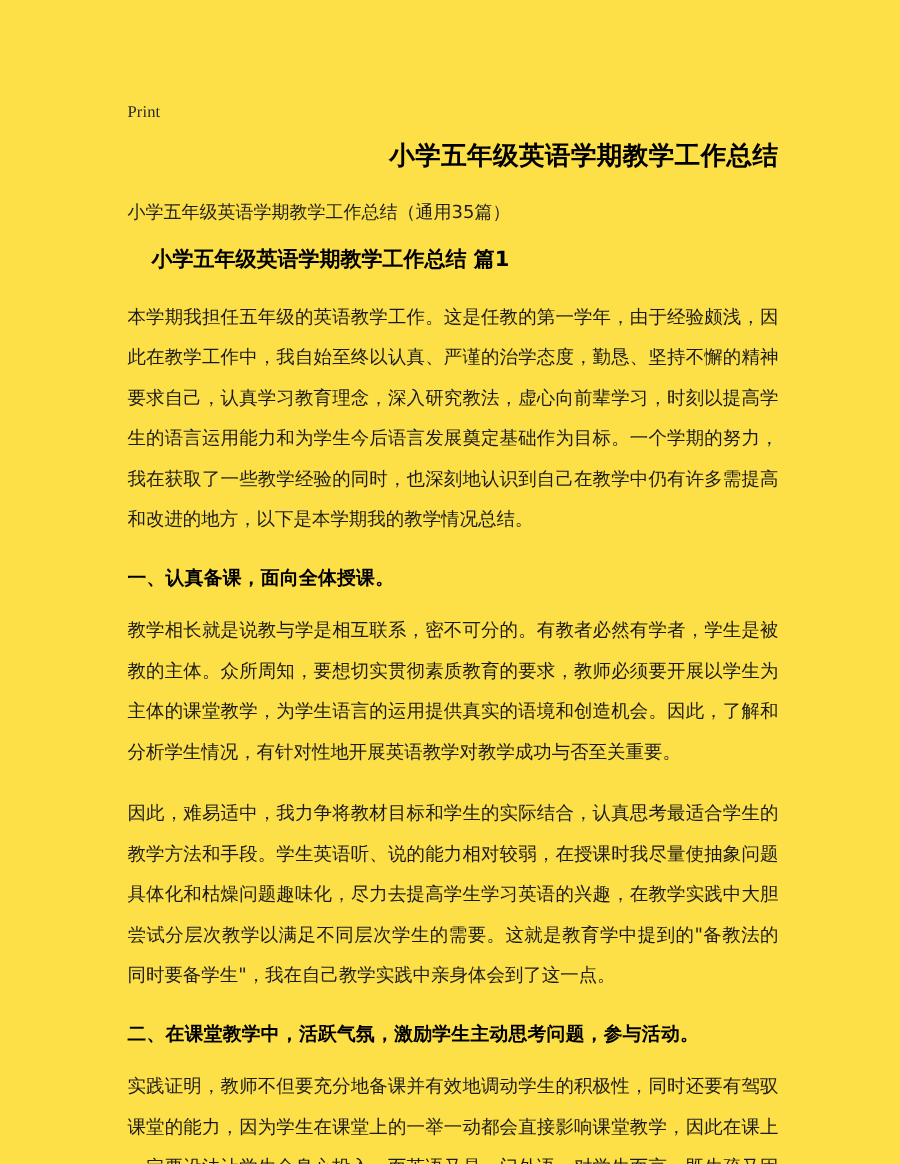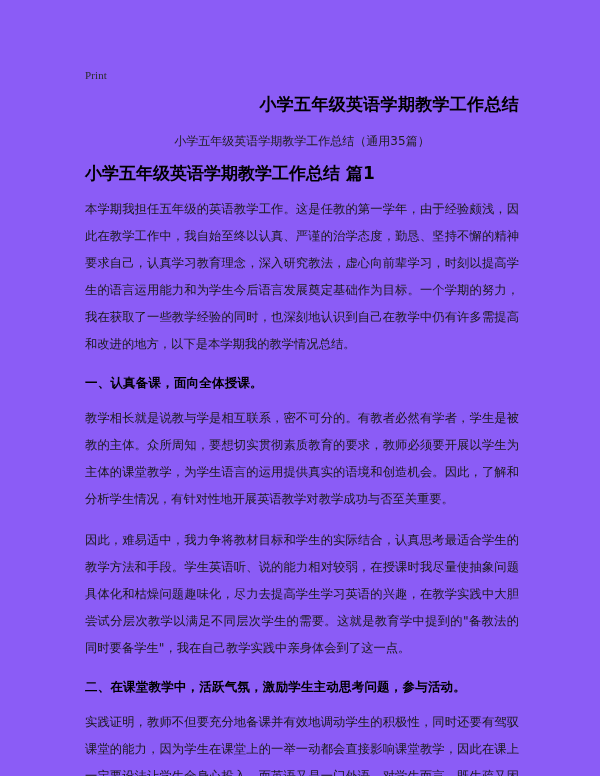--- a/index.html
+++ b/index.html
@@ -12,21 +12,21 @@
     height: 776px;
     overflow: hidden;
     font-family: "DejaVu Sans", "Liberation Sans", sans-serif;
     color: #1a1a1a;
     -webkit-font-smoothing: antialiased;
   }
   .page {
     position: relative;
     width: 600px;
     height: 776px;
-    background: #8b5cf6;
+    background: #fde047;
     box-sizing: border-box;
   }
   .print-bar {
     position: absolute;
     left: 85px;
     top: 69px;
     font-family: "Liberation Serif", "DejaVu Serif", serif;
     font-size: 11px;
     line-height: 13px;
     color: #2b2b2b;
@@ -49,27 +49,26 @@
     color: #000000;
     letter-spacing: 0.3px;
   }
   .doc-subtitle {
     margin: 0;
     padding: 0;
     margin-top: 17px;
     font-size: 12px;
     line-height: 17px;
     color: #1f1f1f;
-    text-align: center;
   }
   .sec-title {
-    margin: 0;
+    margin: 16px;
     padding: 0;
     margin-top: 15px;
-    font-size: 17px;
+    font-size: 14px;
     line-height: 17px;
     font-weight: bold;
     color: #000000;
   }
   .sec-heading {
     margin: 0;
     padding: 0;
     margin-top: 16px;
     font-size: 12.5px;
     line-height: 17px;

